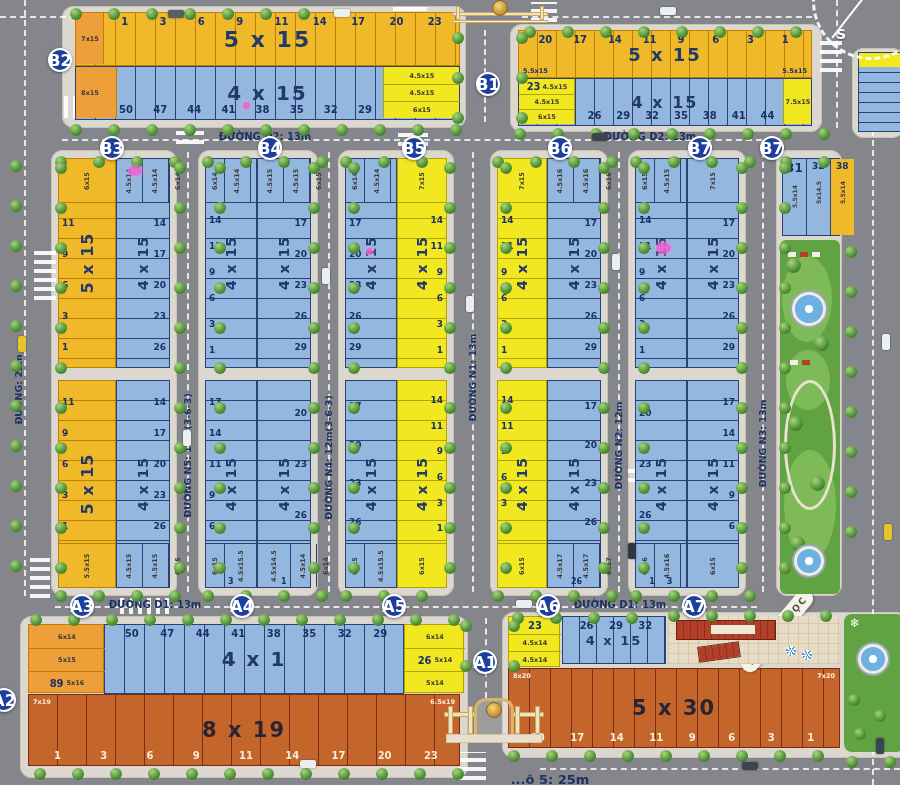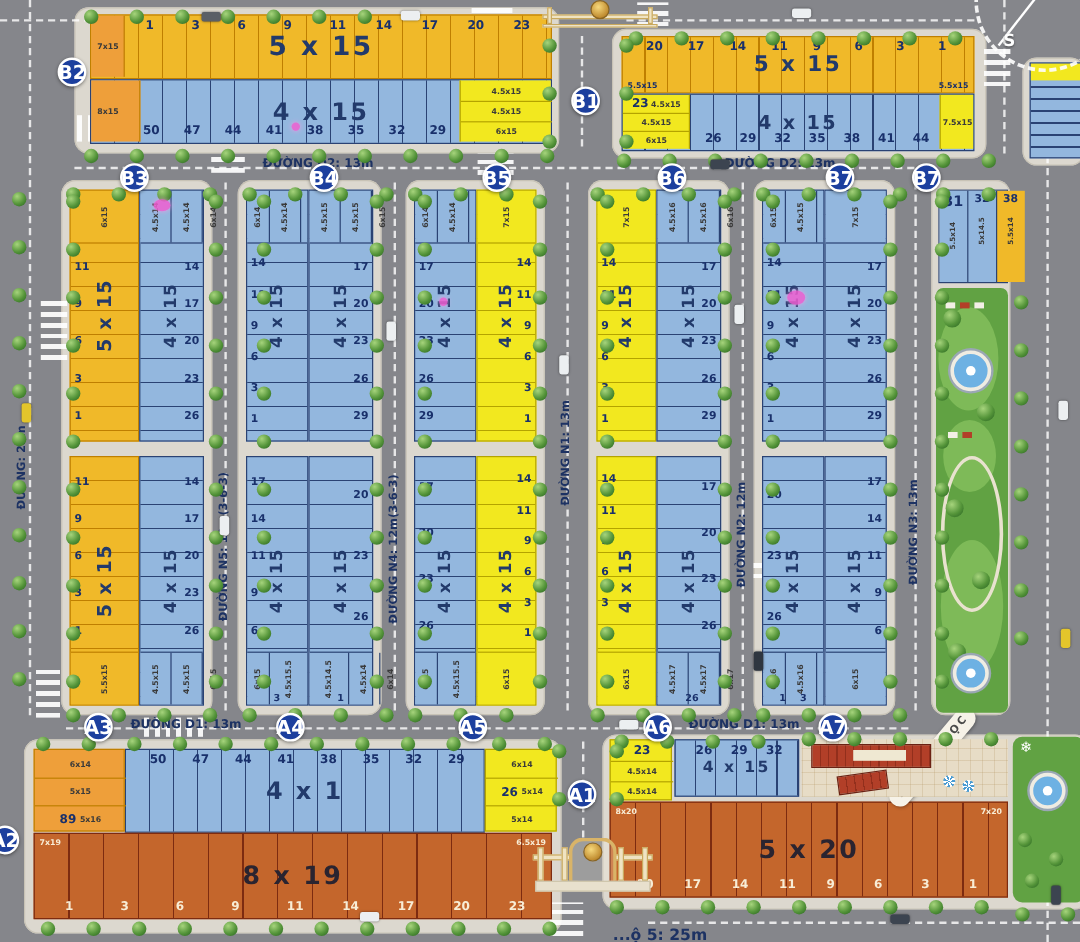--- a/index.html
+++ b/index.html
@@ -199,21 +199,21 @@
       </div>
       <div style="position: absolute; left: 508px; top: 668px; width: 332px; height: 80px; background: repeating-linear-gradient(to right, transparent 0px, transparent 20px, rgb(125, 43, 16) 20px, rgb(125, 43, 16) 21px) rgb(196, 102, 44); border: 1.5px solid rgb(125, 43, 16);">
         <div style="position: absolute; font-weight: bold; font-size: 10px; color: rgb(248, 237, 214); left: 21.75px; top: 63px;">20</div>
         <div style="position: absolute; font-weight: bold; font-size: 10px; color: rgb(248, 237, 214); left: 61.25px; top: 63px;">17</div>
         <div style="position: absolute; font-weight: bold; font-size: 10px; color: rgb(248, 237, 214); left: 100.75px; top: 63px;">14</div>
         <div style="position: absolute; font-weight: bold; font-size: 10px; color: rgb(248, 237, 214); left: 140.25px; top: 63px;">11</div>
         <div style="position: absolute; font-weight: bold; font-size: 10px; color: rgb(248, 237, 214); left: 179.75px; top: 63px;">9</div>
         <div style="position: absolute; font-weight: bold; font-size: 10px; color: rgb(248, 237, 214); left: 219.25px; top: 63px;">6</div>
         <div style="position: absolute; font-weight: bold; font-size: 10px; color: rgb(248, 237, 214); left: 258.75px; top: 63px;">3</div>
         <div style="position: absolute; font-weight: bold; font-size: 10px; color: rgb(248, 237, 214); left: 298.25px; top: 63px;">1</div>
-        <div style="position: absolute; left: 50%; top: 50%; transform: translate(-50%, -50%); font-weight: bold; font-size: 21px; letter-spacing: 2px; color: rgb(42, 36, 48); white-space: nowrap;">5 x 20</div>
+        <div style="position: absolute; left: 50%; top: 50%; transform: translate(-50%, -50%); font-weight: bold; font-size: 21px; letter-spacing: 2px; color: rgb(42, 36, 48); white-space: nowrap;">5 x 30</div>
         <div style="position: absolute; left: 4px; top: 3px; font-weight: bold; font-size: 6.5px; color: rgb(248, 237, 214);">8x20</div>
         <div style="position: absolute; right: 4px; top: 3px; font-weight: bold; font-size: 6.5px; color: rgb(248, 237, 214);">7x20</div>
       </div>
       <div style="position: absolute; left: 58px; top: 158px; width: 58px; height: 210px; background: repeating-linear-gradient(transparent 0px, transparent 19px, rgb(191, 127, 0) 19px, rgb(191, 127, 0) 20px) rgb(240, 185, 41); border: 1.5px solid rgb(191, 127, 0);">
         <div style="position: absolute; left: 0px; top: 0px; height: 44px; right: 0px; border-bottom: 1.5px solid rgb(191, 127, 0); background: rgb(240, 185, 41); display: flex;">
           <div style="position: static; flex: 1 1 0%; display: flex; align-items: center; justify-content: center;">
             <div style="position: static; font-weight: bold; font-size: 6.5px; color: rgb(58, 58, 58); white-space: nowrap; transform: rotate(-90deg);">6x15</div>
           </div>
         </div>
         <div style="position: absolute; left: 50%; top: 50%; transform: translate(-50%, -50%) rotate(-90deg); font-weight: bold; font-size: 16px; letter-spacing: 1px; color: rgb(34, 58, 107); white-space: nowrap;">5 x 15</div>

